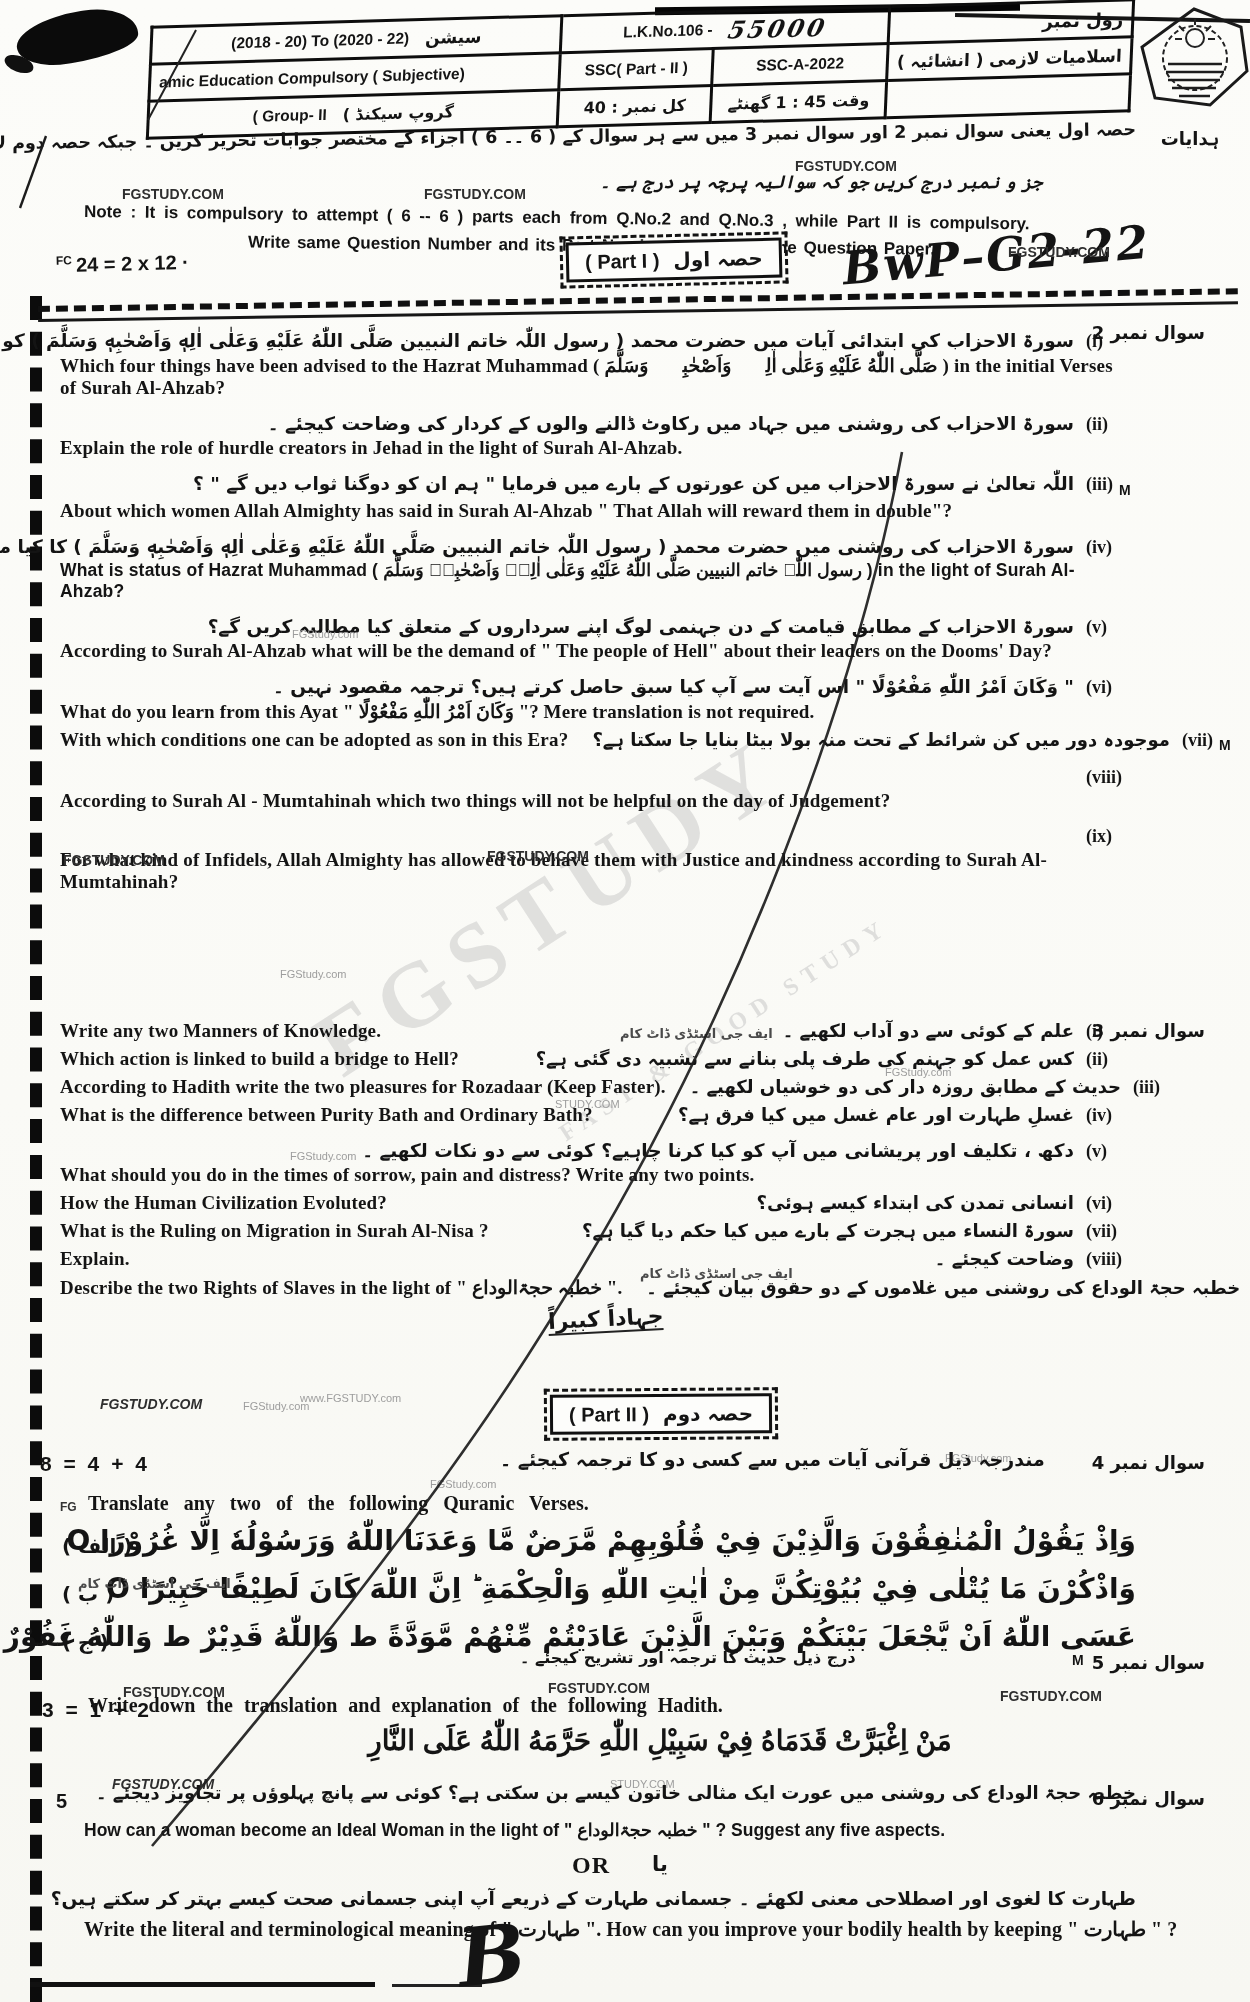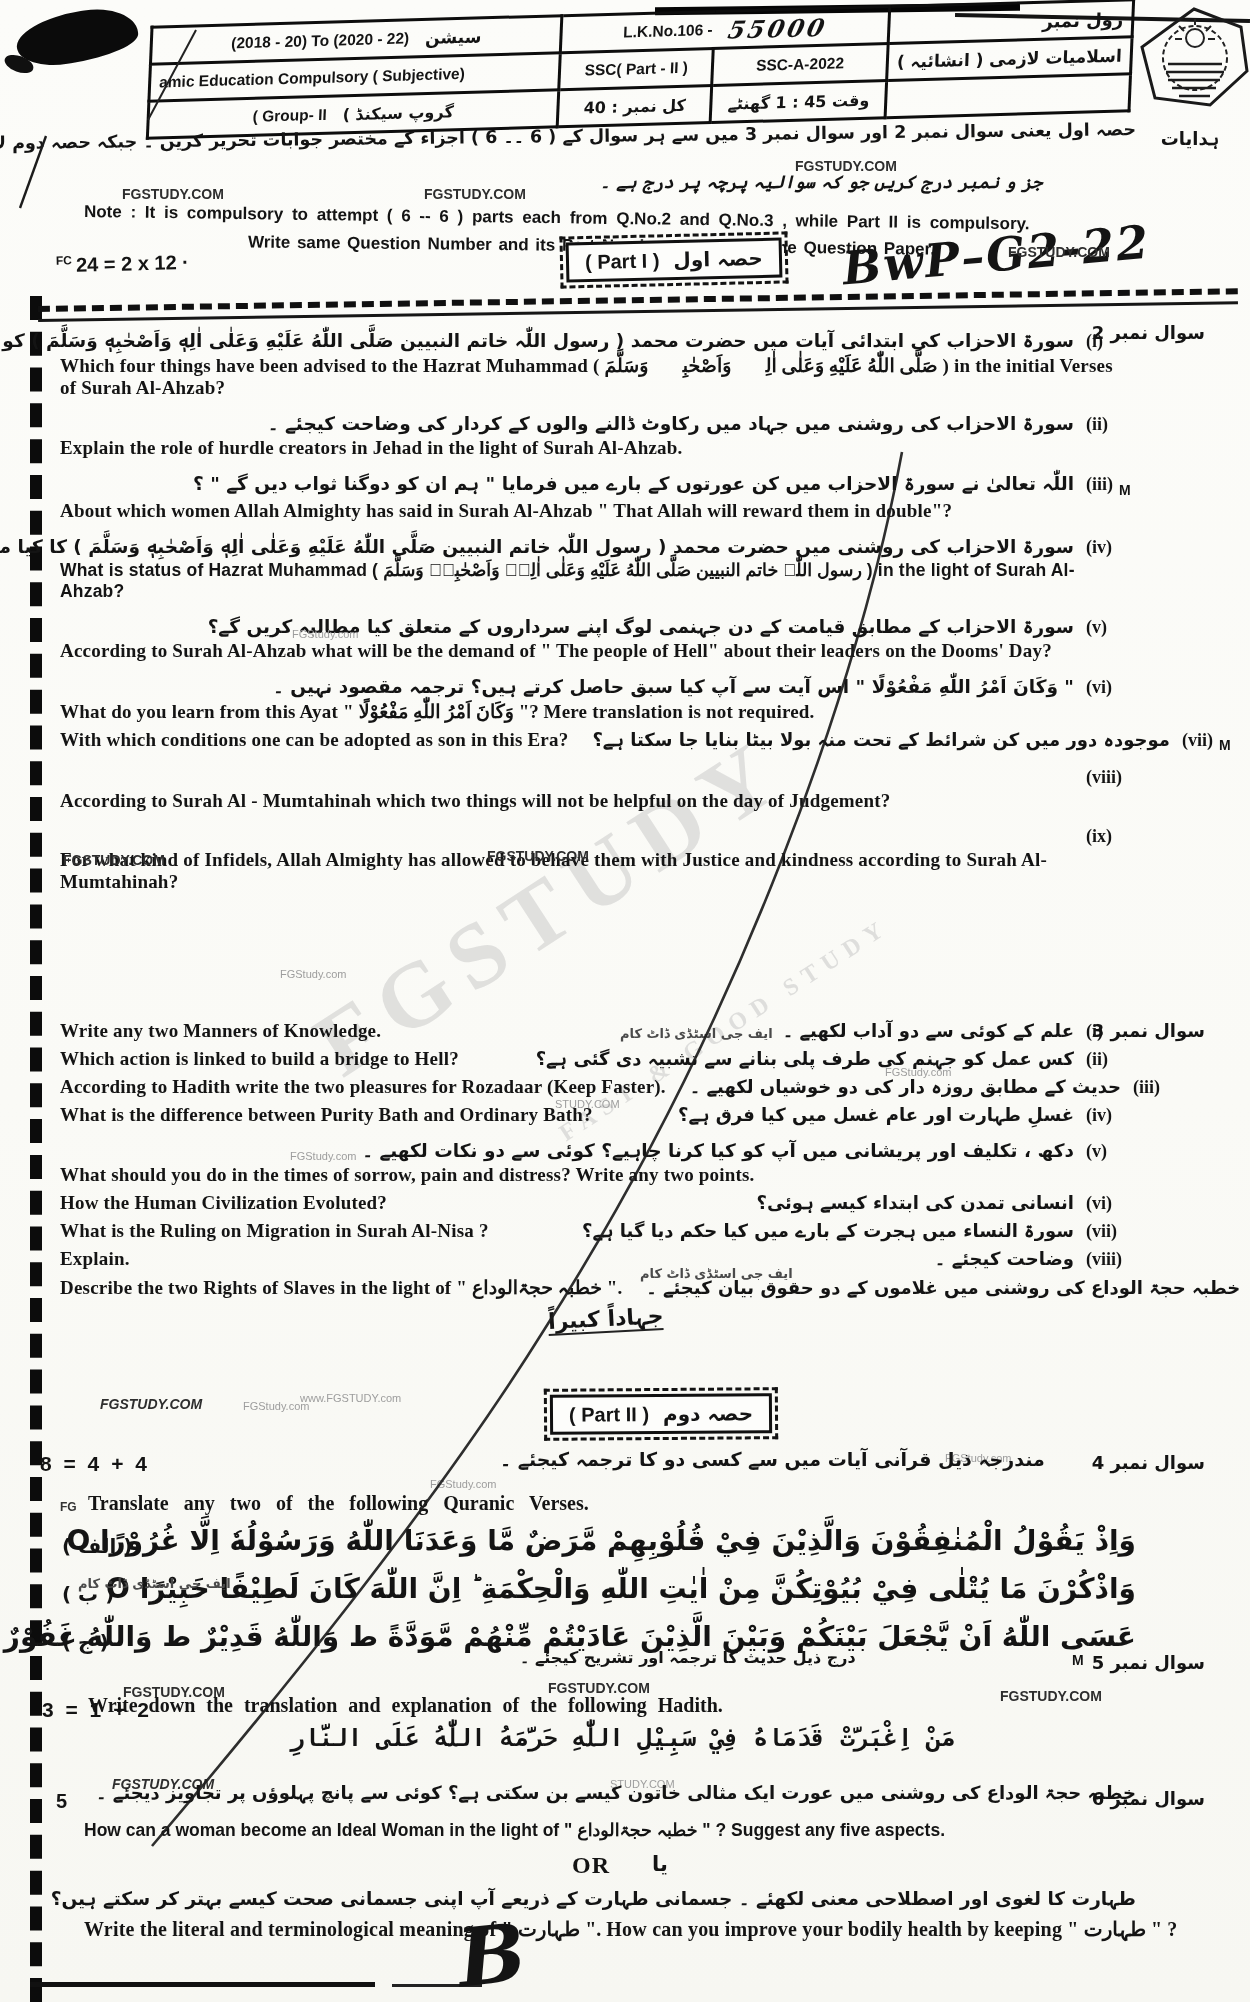--- a/index.html
+++ b/index.html
@@ -59,21 +59,21 @@
   
   .marks-q4{position:absolute;left:40px;top:1452px;font:700 21px "Liberation Sans",sans-serif;word-spacing:6px;}
   .q4-intro-ur{position:absolute;left:500px;top:1448px;width:636px;text-align:left;font-size:19px;white-space:nowrap;direction:rtl;}
   .q4-intro-en{position:absolute;left:88px;top:1492px;font:700 20px "Liberation Serif",serif;word-spacing:10px;white-space:nowrap;}
   .fg-pre{position:absolute;left:60px;top:1500px;font:700 12px "Liberation Sans",sans-serif;color:#333;}
   .verse{position:absolute;left:180px;width:956px;text-align:right;font-family:"DejaVu Sans",sans-serif;font-weight:700;font-size:28px;white-space:nowrap;direction:rtl;}
   .vlabel{position:absolute;left:62px;font-size:20px;font-weight:700;font-family:"DejaVu Sans",sans-serif;}
   .marks-q5{position:absolute;left:42px;top:1662px;font:700 21px "Liberation Sans",sans-serif;word-spacing:6px;margin-top:36px;}
   .q5-intro-ur{position:absolute;left:520px;top:1648px;width:616px;text-align:left;font-size:16px;white-space:nowrap;direction:rtl;}
   .q5-en{position:absolute;left:88px;top:1694px;font:700 20px "Liberation Serif",serif;word-spacing:6px;white-space:nowrap;}
-  .hadith{position:absolute;left:290px;top:1724px;width:740px;text-align:left;font-family:Liberation Mono, monospace;font-weight:700;font-size:24px;white-space:nowrap;direction:rtl;}
+  .hadith{position:absolute;left:290px;top:1724px;width:740px;text-align:center;font-family:Liberation Sans, sans-serif;font-weight:700;font-size:28px;white-space:nowrap;direction:rtl;}
   .marks-q6{position:absolute;left:56px;top:1790px;font:700 20px "Liberation Sans",sans-serif;}
   .q6-ur1{position:absolute;left:250px;top:1782px;width:886px;text-align:left;font-size:18px;white-space:nowrap;direction:rtl;}
   .q6-en1{position:absolute;left:84px;top:1820px;width:1164px;font:700 17.5px "Liberation Sans",sans-serif;white-space:nowrap;}
   .or-en{position:absolute;left:572px;top:1852px;font:700 24px "Liberation Serif",serif;letter-spacing:1px;}
   .or-ur{position:absolute;left:652px;top:1852px;font-size:21px;}
   .q6-ur2{position:absolute;left:150px;top:1880px;width:986px;text-align:center;font-size:18.5px;white-space:nowrap;direction:rtl;margin-top:8px;}
   .q6-en2{position:absolute;left:84px;top:1912px;width:1120px;font:700 20px "Liberation Serif",serif;line-height:1.75;letter-spacing:.2px;}
   
   .wm{position:absolute;font:700 14px "Liberation Sans",sans-serif;color:#2e2e2e;white-space:nowrap;}
   .wm-it{font-style:italic;}

